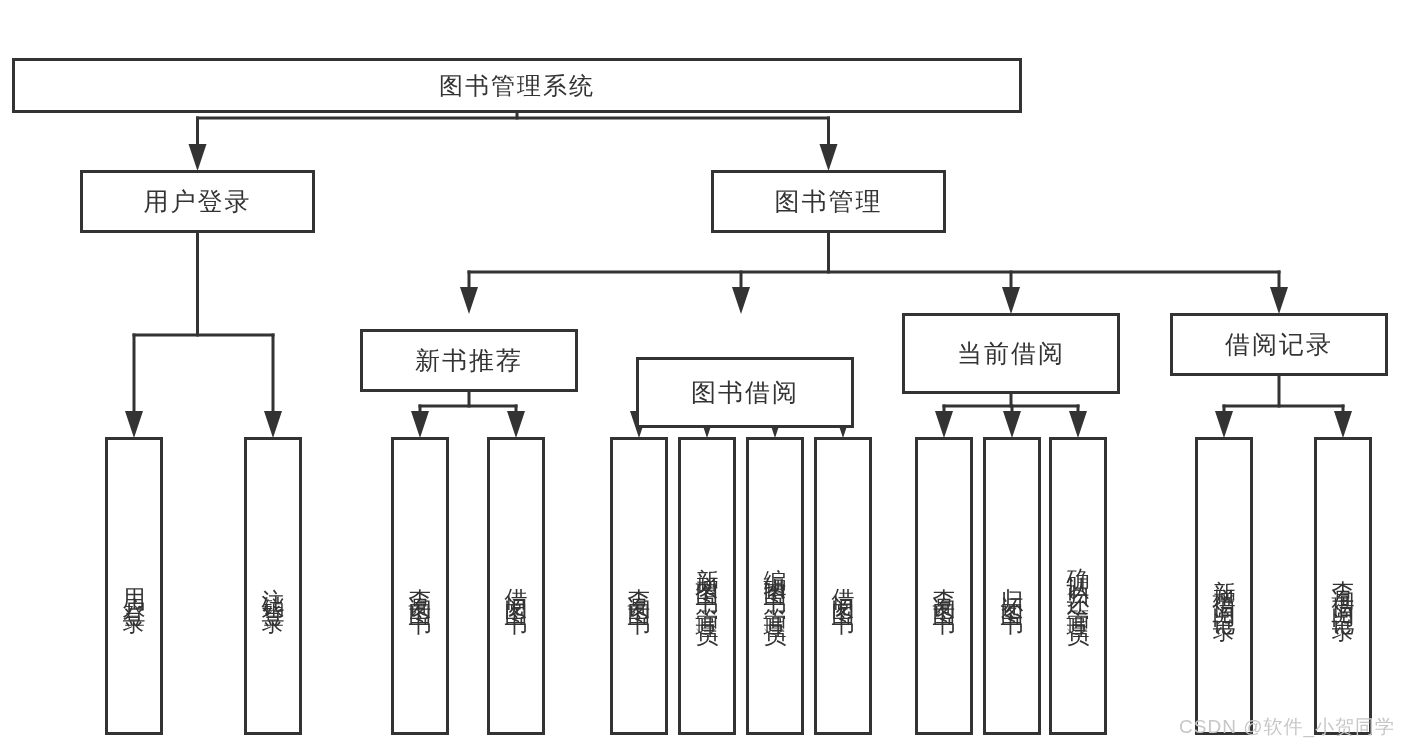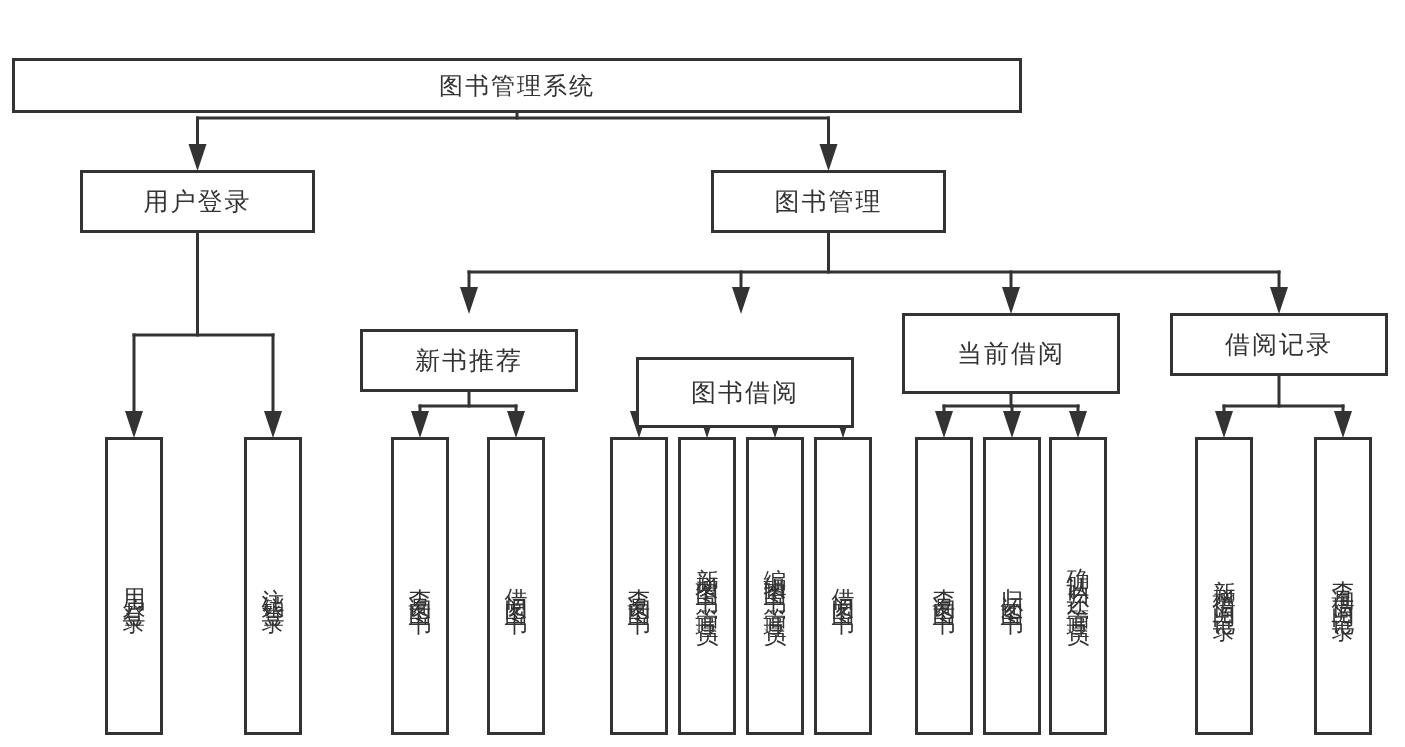--- a/index.html
+++ b/index.html
@@ -189,13 +189,14 @@
       <div class="node v" style="left: 1049px; top: 437px; width: 58px; height: 298px;">
         <span class="lbl">确认归还（管理员）</span>
       </div>
       <div class="node v" style="left: 1195px; top: 437px; width: 58px; height: 298px;">
         <span class="lbl">新增借阅记录</span>
       </div>
       <div class="node v" style="left: 1314px; top: 437px; width: 58px; height: 298px;">
         <span class="lbl">查询借阅记录</span>
       </div>
     </div>
+  <div id="watermark" style="color: rgb(199, 199, 199);">CSDN @软件_小贺同学</div>
 </div>
 
 </body></html>

